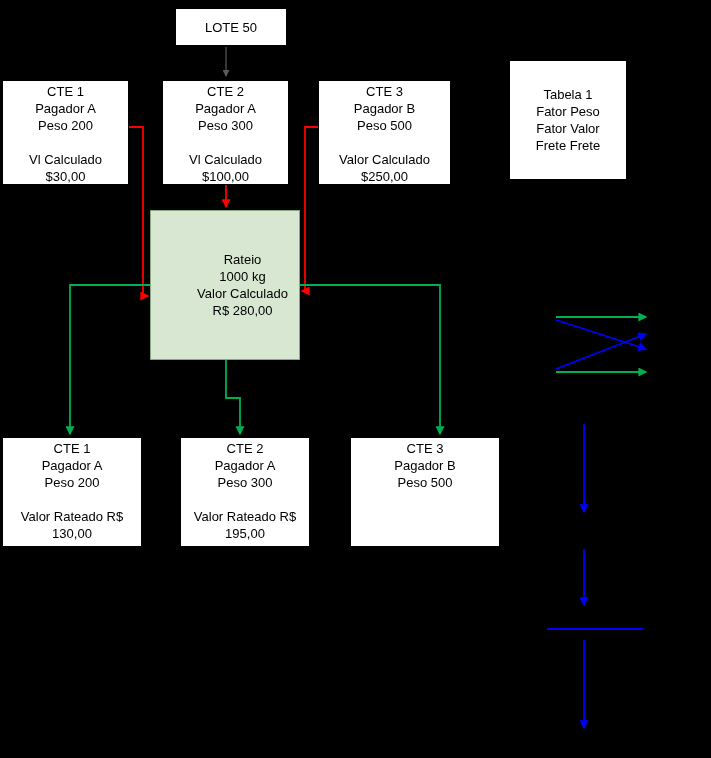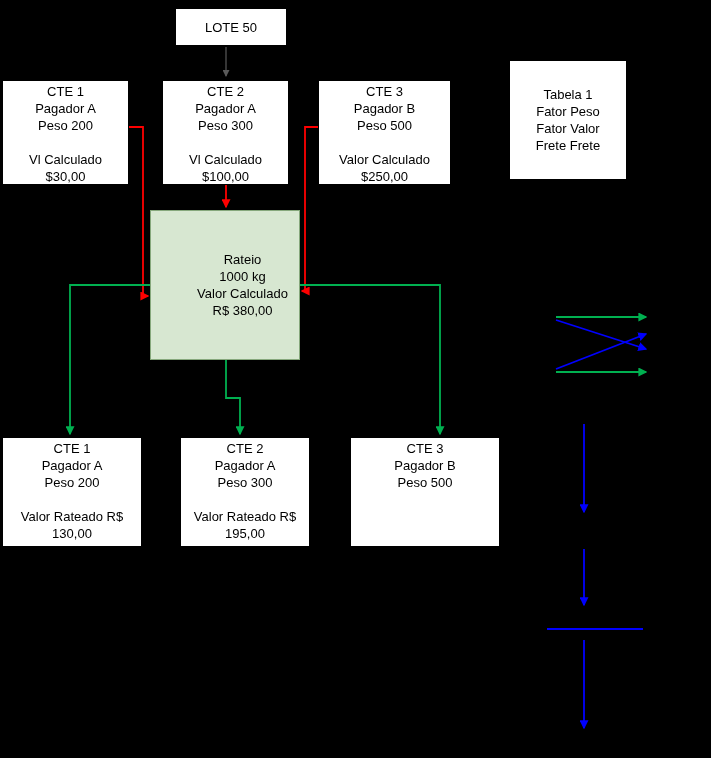--- a/index.html
+++ b/index.html
@@ -81,21 +81,21 @@
     <div class="line">Tabela 1</div>
     <div class="line">Fator Peso</div>
     <div class="line">Fator Valor</div>
     <div class="line">Frete Frete</div>
   </div>
 
   <div class="node rateio align-center" style="left:150px;top:210px;width:150px;height:150px;">
     <div class="line">Rateio</div>
     <div class="line">1000 kg</div>
     <div class="line">Valor Calculado</div>
-    <div class="line">R$ 380,00</div>
+    <div class="line">R$ 280,00</div>
   </div>
 
   <div class="node align-top" style="left:2px;top:437px;width:140px;height:110px;">
     <div class="line">CTE 1</div>
     <div class="line">Pagador A</div>
     <div class="line">Peso 200</div>
     <div class="line"></div>
     <div class="line">Valor Rateado R$</div>
     <div class="line">130,00</div>
   </div>

